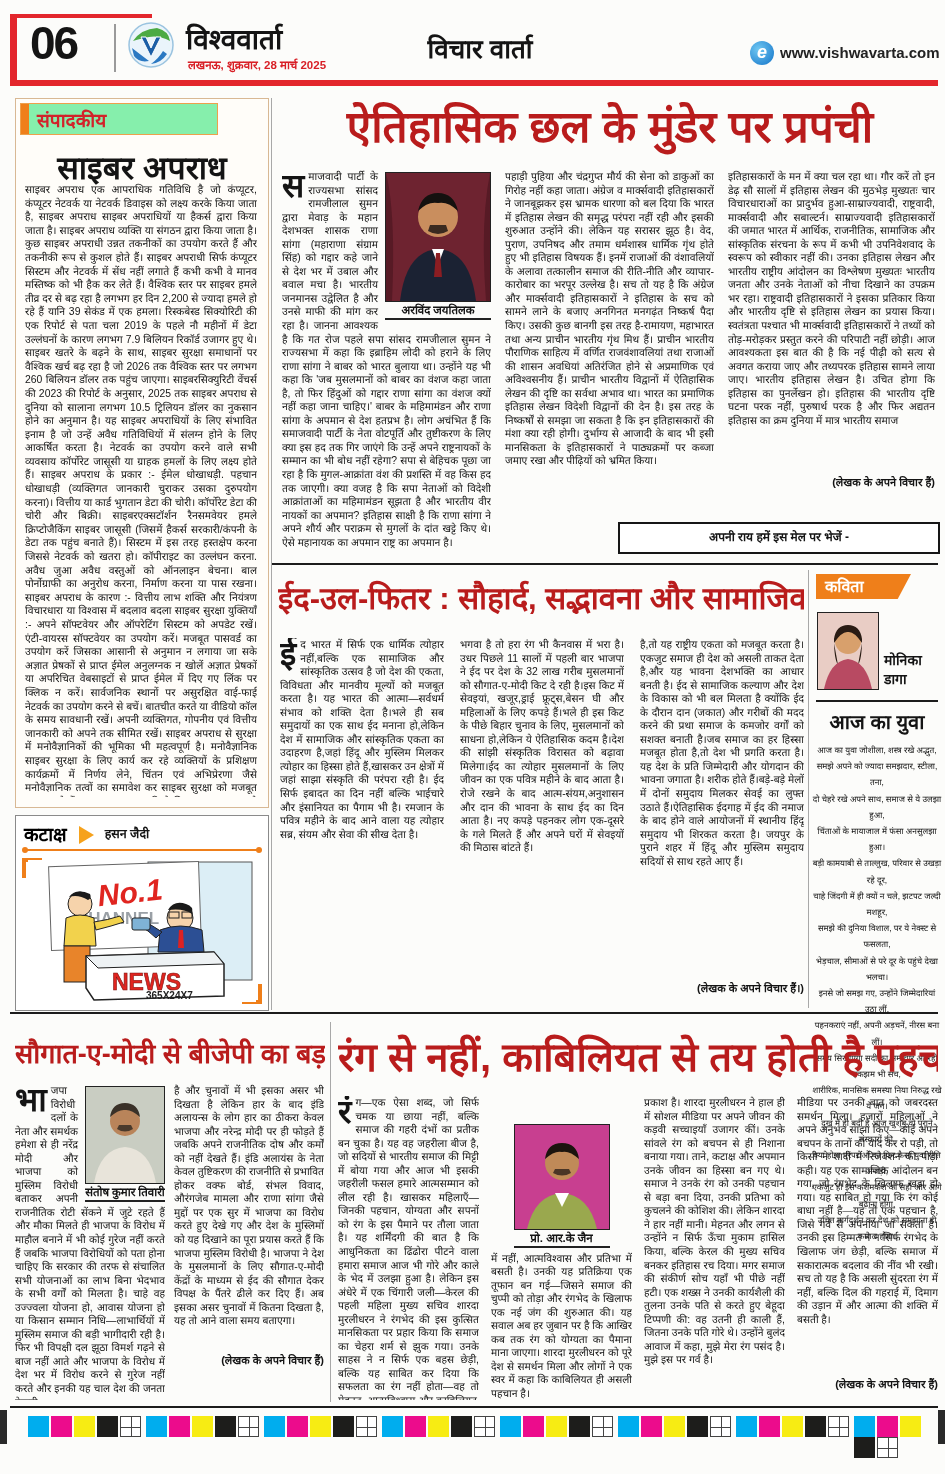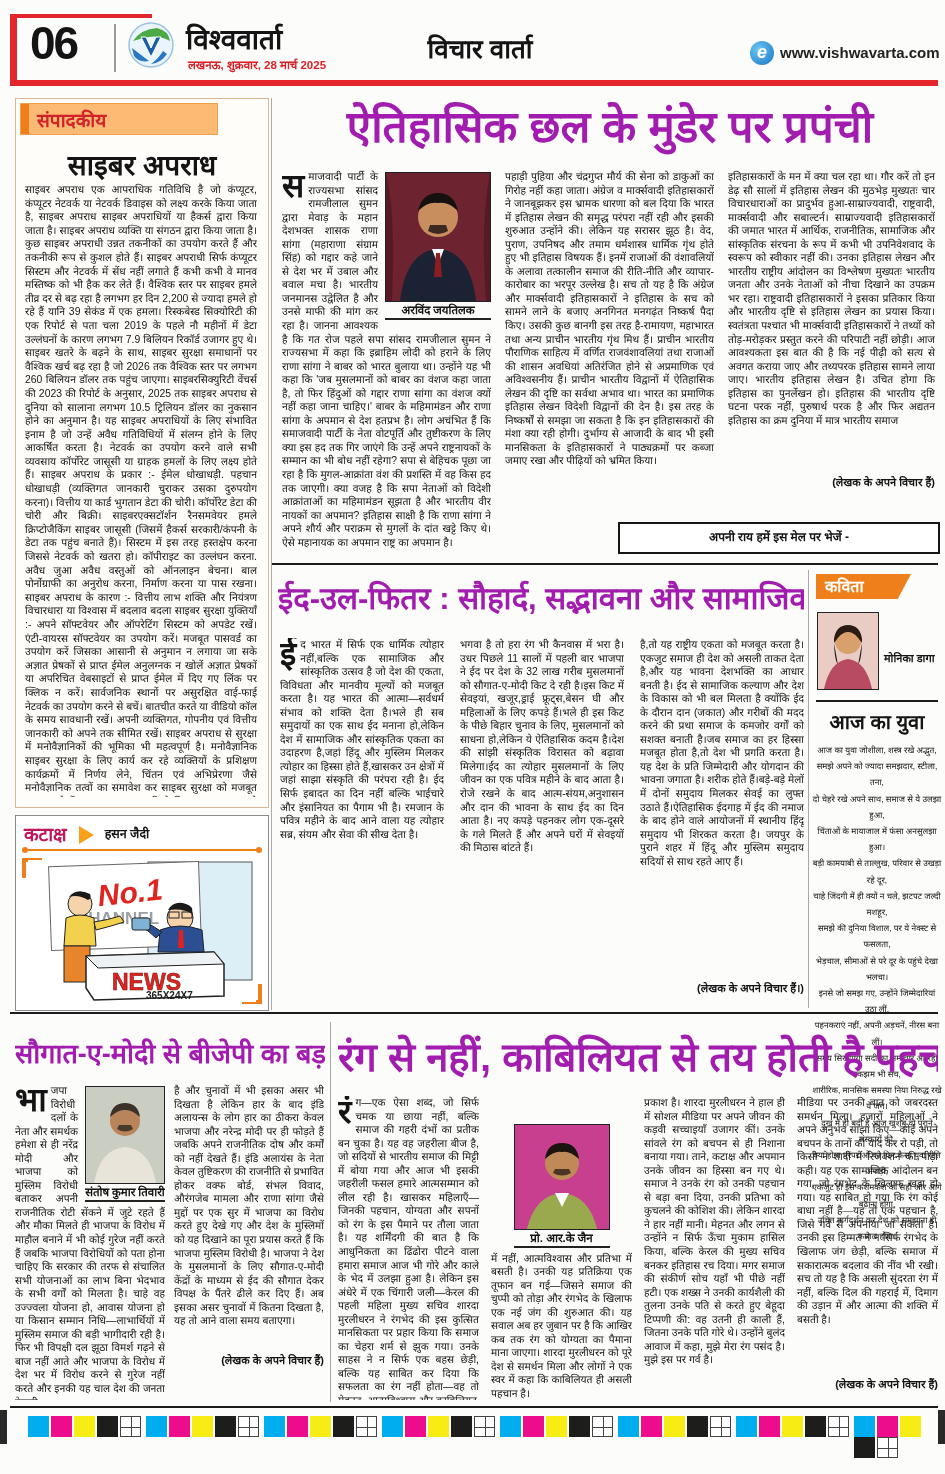--- a/index.html
+++ b/index.html
@@ -15,44 +15,44 @@
   #logo{left:127px;top:21px;}
   #masthead{left:186px;top:19px;font-size:28px;font-weight:bold;letter-spacing:0;}
   #dateline{left:188px;top:57px;font-size:11.5px;font-weight:bold;color:#d81f26;}
   #section-title{left:365px;top:30px;width:230px;text-align:center;font-size:26px;font-weight:bold;}
   #e-icon{left:750px;top:41px;width:24px;height:24px;border-radius:50%;
           background:radial-gradient(circle at 35% 35%,#6fc7f2,#1273c8);color:#fff;
           font-size:18px;font-weight:bold;font-style:italic;text-align:center;line-height:23px;}
   #website{left:780px;top:44px;font-size:15px;font-weight:bold;color:#222;}
   
   #editorial{left:15px;top:98px;width:252px;height:708px;border:1px solid #d8b894;background:#fffdf9;}
-  #ed-kicker{position:absolute;left:4px;top:4px;width:196px;height:30px;background:#fdba74;border:1px solid #eda04c;}
+  #ed-kicker{position:absolute;left:4px;top:4px;width:196px;height:30px;background:#86efac;border:1px solid #eda04c;}
   #ed-kicker .bar{position:absolute;left:0;top:0;width:8px;height:100%;background:#ef7f1a;}
   #ed-kicker .txt{position:absolute;left:16px;top:3px;font-size:19px;font-weight:bold;color:#d2232a;}
-  #ed-title{position:absolute;left:0;top:46px;width:100%;text-align:center;font-size:28px;font-weight:bold;}
+  #ed-title{position:absolute;left:0;top:46px;width:100%;text-align:center;font-size:32px;font-weight:bold;}
   #ed-body{position:absolute;left:9px;top:84px;width:232px;height:614px;overflow:hidden;
            font-size:10.4px;line-height:13.6px;text-align:justify;}
   
   #kataksh{left:15px;top:815px;width:252px;height:194px;border:1px solid #8a8a8a;background:#fff;}
   #kt-head{position:absolute;left:8px;top:5px;height:24px;}
-  #kt-kicker{font-size:19px;font-weight:bold;color:#be185d;display:inline-block;}
+  #kt-kicker{font-size:19px;font-weight:bold;color:#000000;display:inline-block;}
   .arrow-right{display:inline-block;width:0;height:0;border-top:9px solid transparent;border-bottom:9px solid transparent;
                border-left:15px solid #f6a21c;margin:0 6px -3px 8px;}
   #kt-author{font-size:12.5px;font-weight:bold;display:inline-block;vertical-align:3px;}
   #kt-rule{position:absolute;left:8px;top:33px;width:236px;height:2px;background:#ef7f1a;}
   #kt-rule i{position:absolute;top:-2px;width:6px;height:6px;border-radius:50%;background:#ef7f1a;}
   #kt-rule i.l{left:-2px;} #kt-rule i.r{right:-2px;}
   #kt-corner-tl{position:absolute;left:6px;top:42px;width:16px;height:16px;border-left:4px solid #ef7f1a;border-top:4px solid #ef7f1a;}
   #kt-corner-br{position:absolute;right:6px;bottom:6px;width:16px;height:16px;border-right:4px solid #ef7f1a;border-bottom:4px solid #ef7f1a;}
   #kt-svg{position:absolute;left:12px;top:44px;}
   
   .vrule{background:#a8a8a8;width:1px;}
   .hrule{background:#1c1c1c;}
   
-  .headline{font-weight:bold;text-align:center;white-space:nowrap;overflow:hidden;color:#a21caf;}
+  .headline{font-weight:bold;text-align:center;white-space:nowrap;overflow:hidden;color:#b91c1c;}
   .col{overflow:hidden;font-size:10.4px;line-height:13.55px;text-align:justify;}
   .col p{margin:0;}
   .dropcap::first-letter{float:left;font-size:33px;line-height:29px;font-weight:bold;padding:1px 4px 0 0;}
   .photo{border:1px solid #222;position:relative;overflow:hidden;}
   .photo svg{display:block;}
   .caption{font-size:11.5px;font-weight:bold;text-align:center;padding-top:2px;border-bottom:2px solid #222;}
   .float-r{float:right;margin:2px 0 4px 7px;font-family:Liberation Serif, serif;}
   .signoff{font-size:11px;font-weight:bold;text-align:right;}
   
   #lead-headline{left:285px;top:98px;width:650px;font-size:44px;line-height:58px;}
@@ -66,21 +66,21 @@
   #eid-headline{left:278px;top:574px;width:526px;font-size:31px;line-height:50px;}
   #eid-c1{left:280px;top:638px;width:164px;height:368px;}
   #eid-c2{left:460px;top:638px;width:164px;height:368px;}
   #eid-c3{left:640px;top:638px;width:164px;height:340px;}
   #eid-signoff{left:640px;top:980px;width:164px;}
   
   #poem-ribbon{left:816px;top:574px;width:86px;height:25px;background:#ef7f1a;color:#fff;font-size:16px;
                font-weight:bold;padding-left:9px;line-height:25px;
                clip-path:polygon(0 0,100% 0,86% 100%,0 100%);}
   #poem-photo{left:817px;top:612px;}
-  #poet-name{left:884px;top:650px;width:56px;font-size:11px;font-weight:bold;}
+  #poet-name{left:884px;top:650px;width:56px;font-size:14px;font-weight:bold;}
   #poem-hr{left:816px;top:700px;width:122px;height:2px;background:#1c1c1c;}
   #poem-title{left:816px;top:708px;width:122px;text-align:center;font-size:20px;font-weight:bold;}
   #poem-lines{left:812px;top:742px;width:130px;font-size:8.4px;line-height:16.2px;text-align:center;}
   
   #saugat-headline{left:15px;top:1032px;width:310px;font-size:27px;line-height:44px;text-align:left;}
   #saugat-c1{left:15px;top:1084px;width:150px;height:316px;}
   #saugat-c2{left:174px;top:1084px;width:150px;height:270px;}
   #saugat-signoff{left:174px;top:1352px;width:150px;}
   #rang-headline{left:338px;top:1026px;width:600px;font-size:40px;line-height:62px;}
   #rang-c1{left:338px;top:1096px;width:141px;height:304px;}

